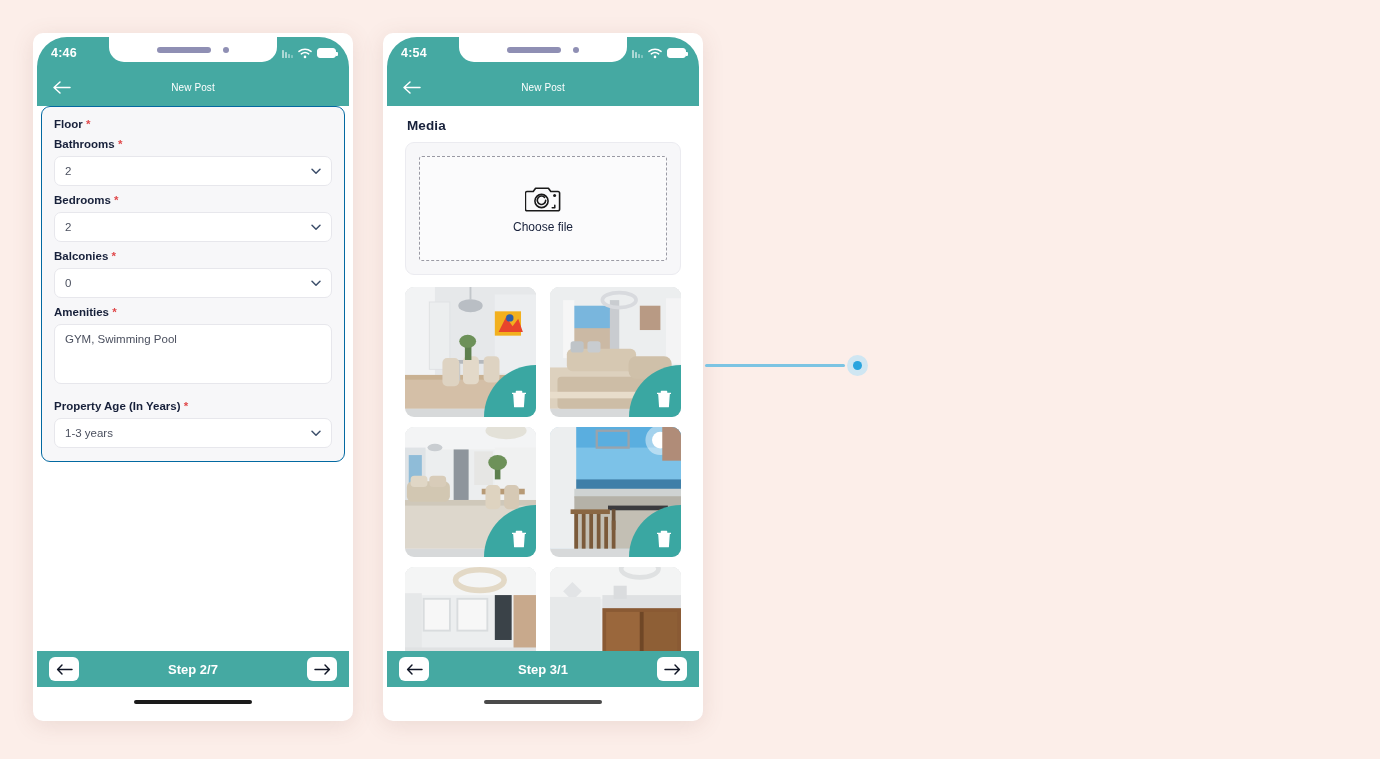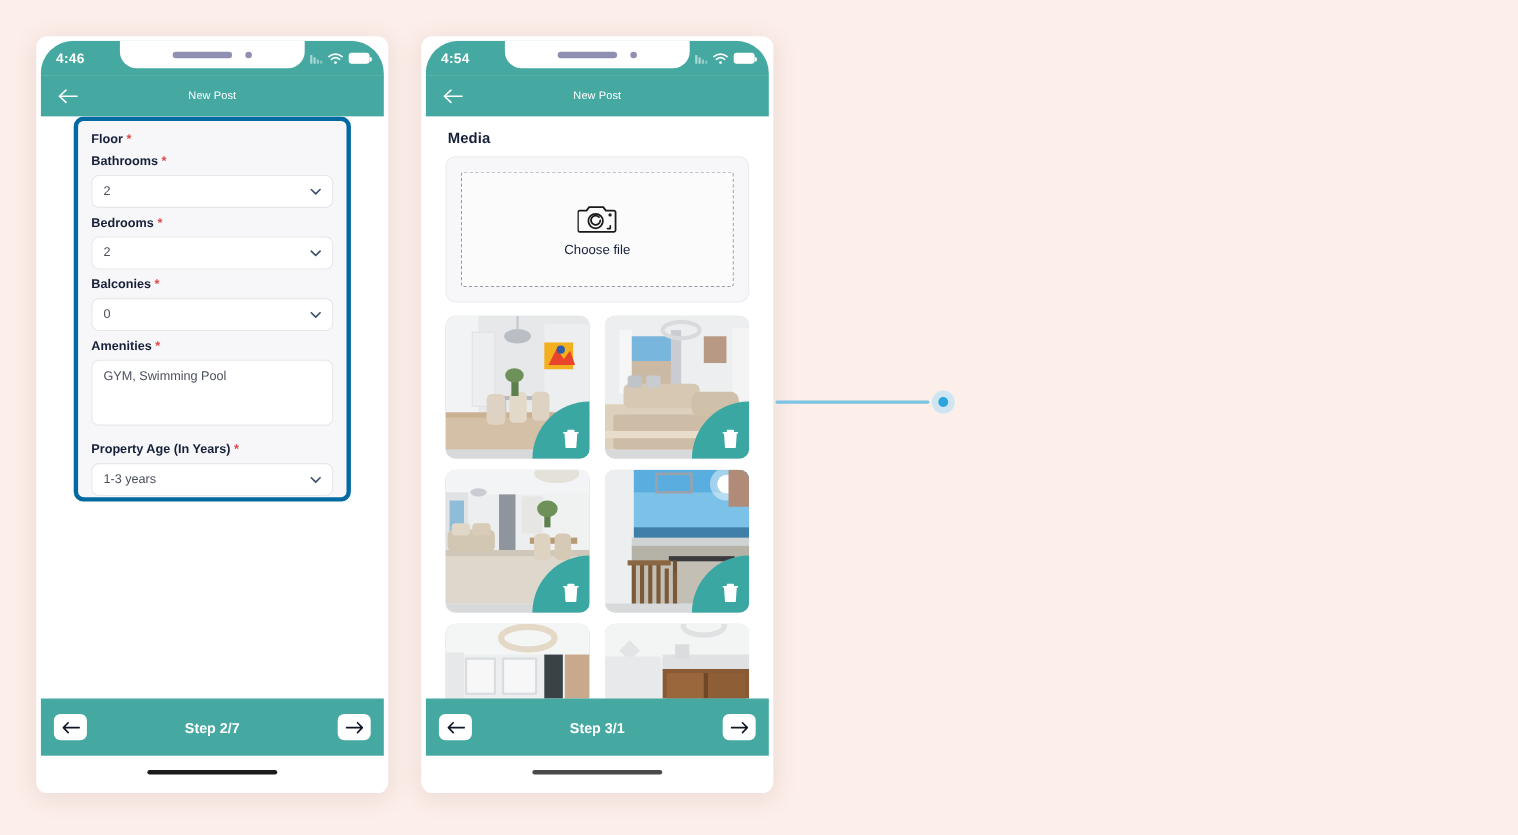--- a/index.html
+++ b/index.html
@@ -94,25 +94,25 @@
 
   
   .content { flex: 1 1 auto; position: relative; overflow: hidden; background: #fff; }
   .section-title {
     font-size: 13.5px; font-weight: 700; color: #17203a;
     padding: 12px 0 9px 20px; letter-spacing: .1px;
   }
 
   
   .form-card {
-    margin: 0 30px;
+    margin: 0 4px;
     background: #f7f7f9;
-    border: 4px solid #0369a1;
+    border: 1px solid #0369a1;
     border-radius: 9px;
-    padding: 11px 12px 1px 12px;
+    padding: 11px 12px 13px 12px;
   }
   .field { margin-bottom: 8px; }
   .field:last-child { margin-bottom: 0; }
   .field-label {
     font-size: 11.5px; font-weight: 700; color: #17203a;
     margin-bottom: 6px; display: block;
   }
   .req { color: #e0484a; font-weight: 700; }
   .select-box {
     position: relative;
@@ -178,21 +178,21 @@
     width: 52px; height: 52px;
     background: #3aa7a2;
     border-top-left-radius: 52px;
     cursor: pointer;
   }
   .del-btn svg { position: absolute; right: 9px; bottom: 9px; }
 
   
   .stepbar {
     flex: 0 0 auto;
-    height: 52px; background: #45a9a2;
+    height: 36px; background: #45a9a2;
     display: flex; align-items: center; justify-content: space-between;
     padding: 0 12px; position: relative;
   }
   .step-label {
     position: absolute; left: 0; right: 0; text-align: center;
     color: #ffffff; font-size: 13px; font-weight: 700;
   }
   .nav-btn {
     width: 30px; height: 24px; background: #ffffff; border-radius: 6px;
     display: flex; align-items: center; justify-content: center;

